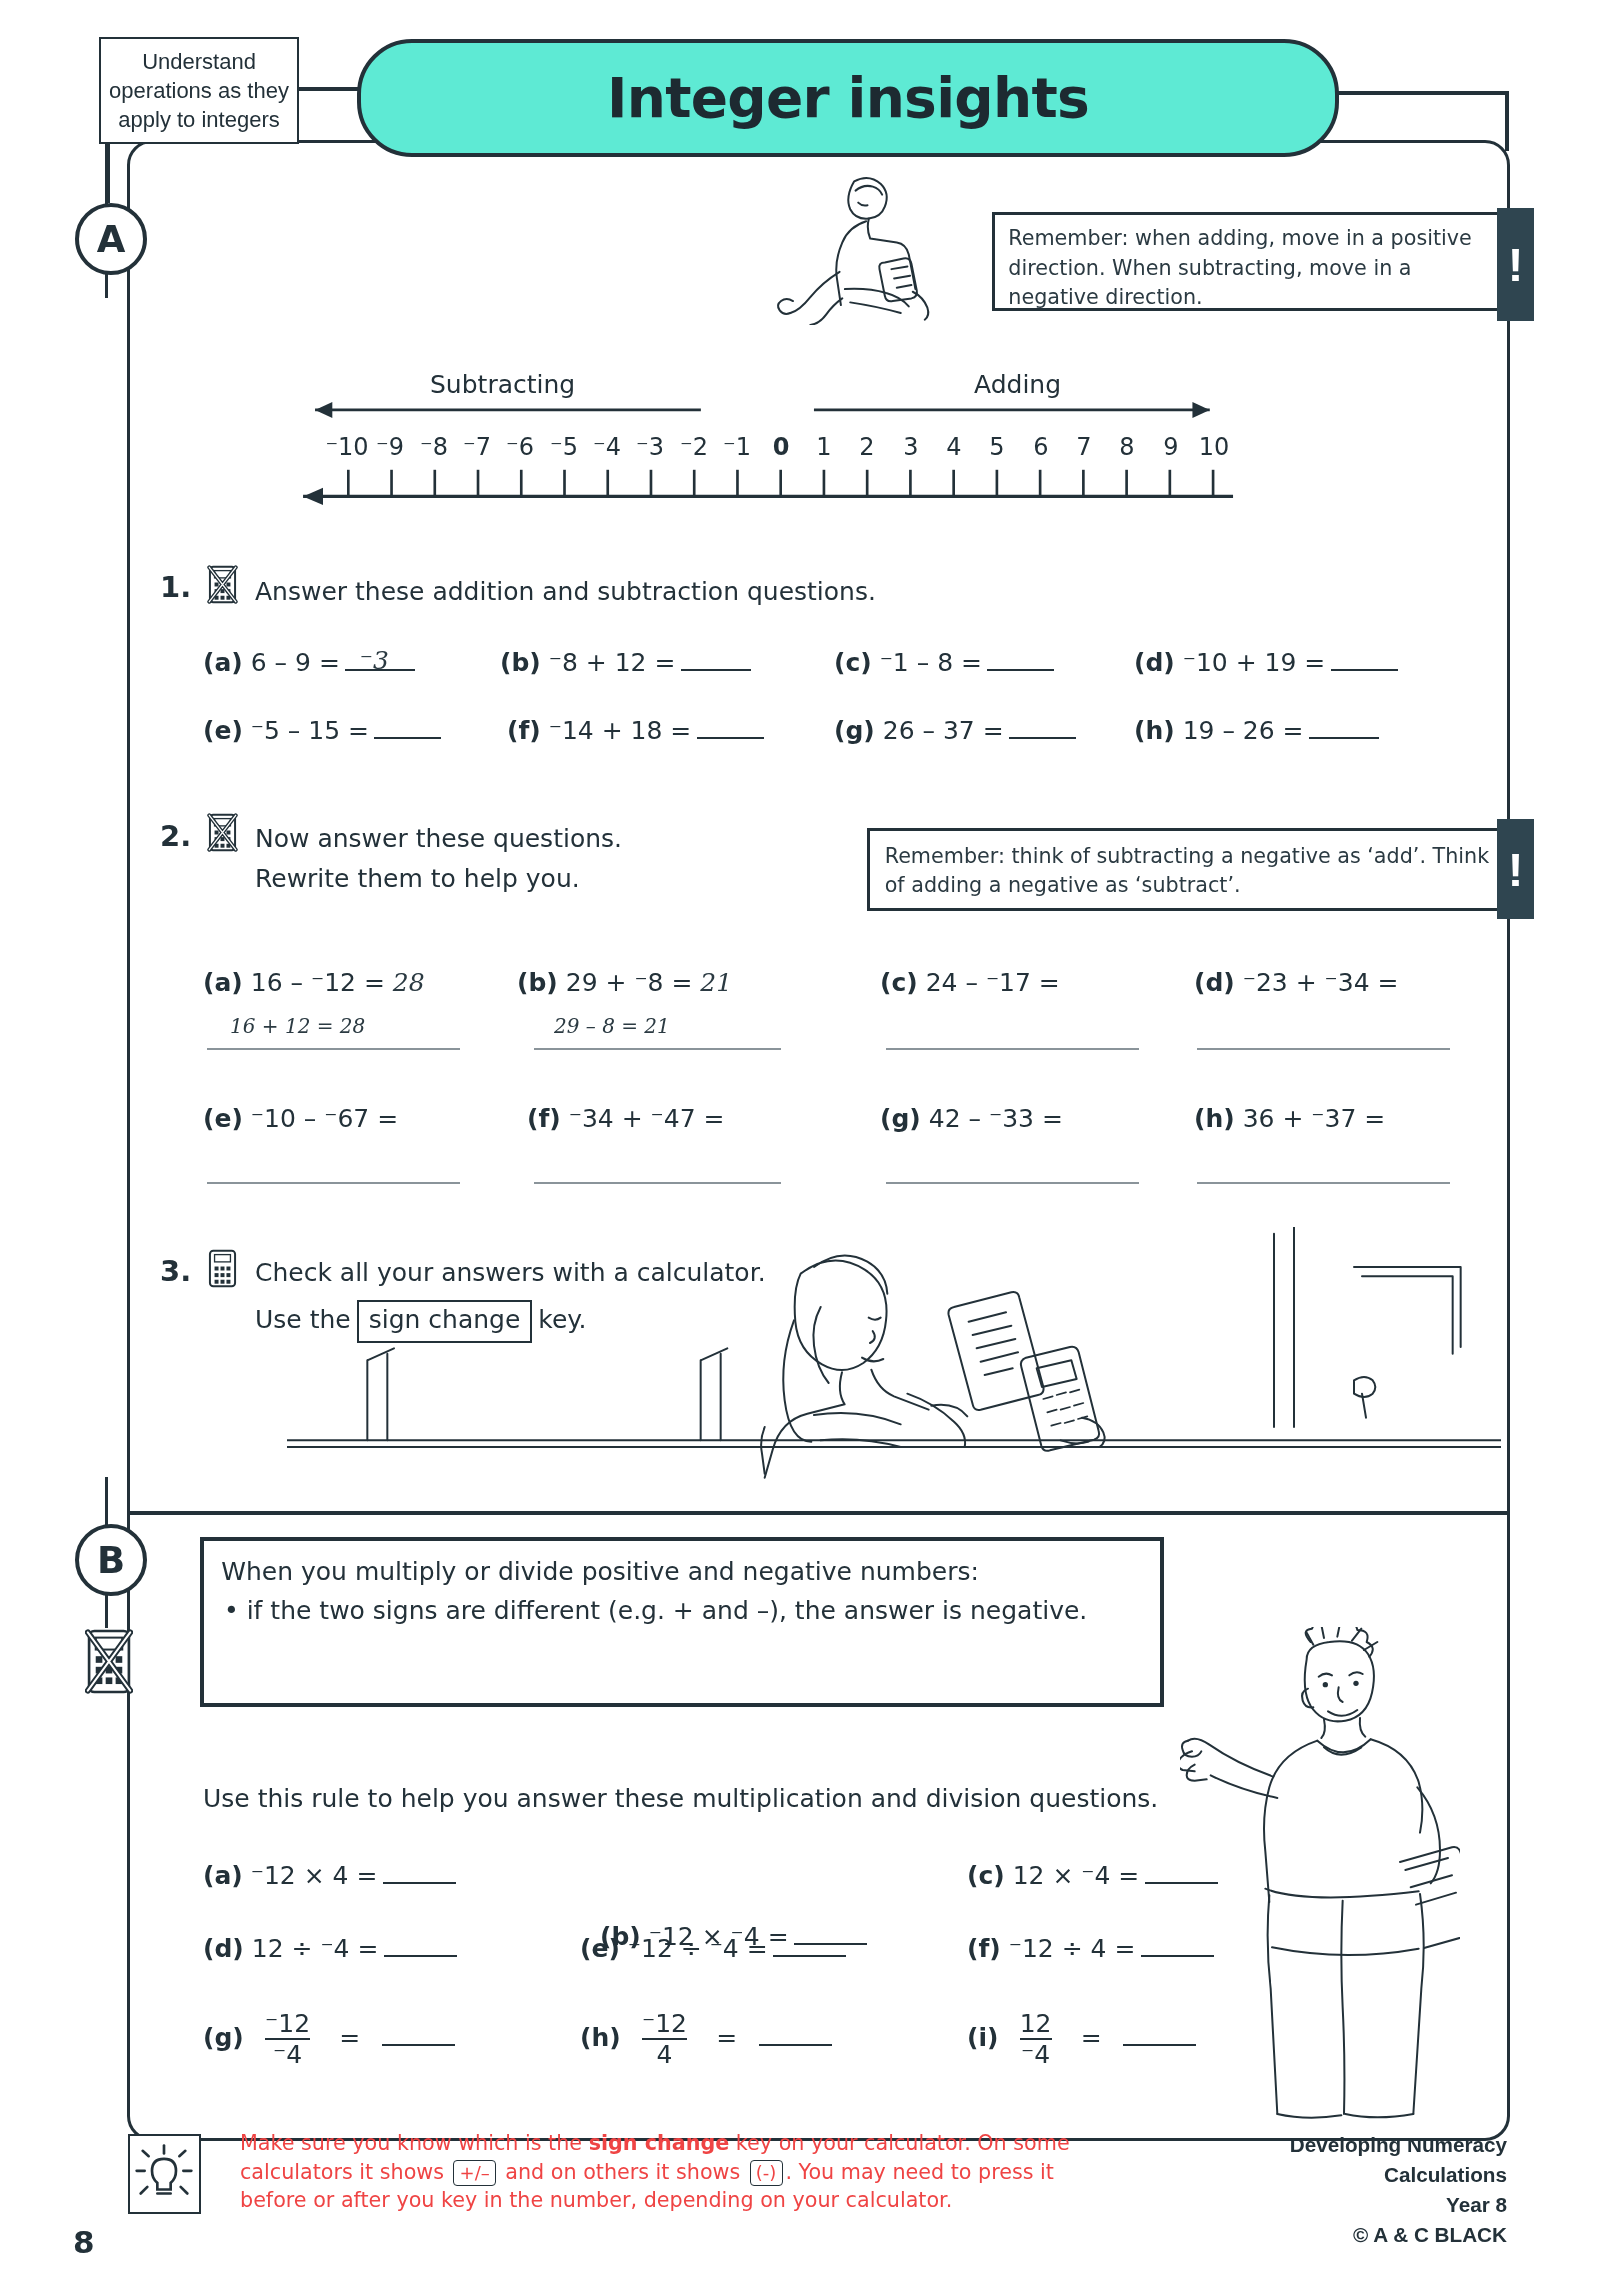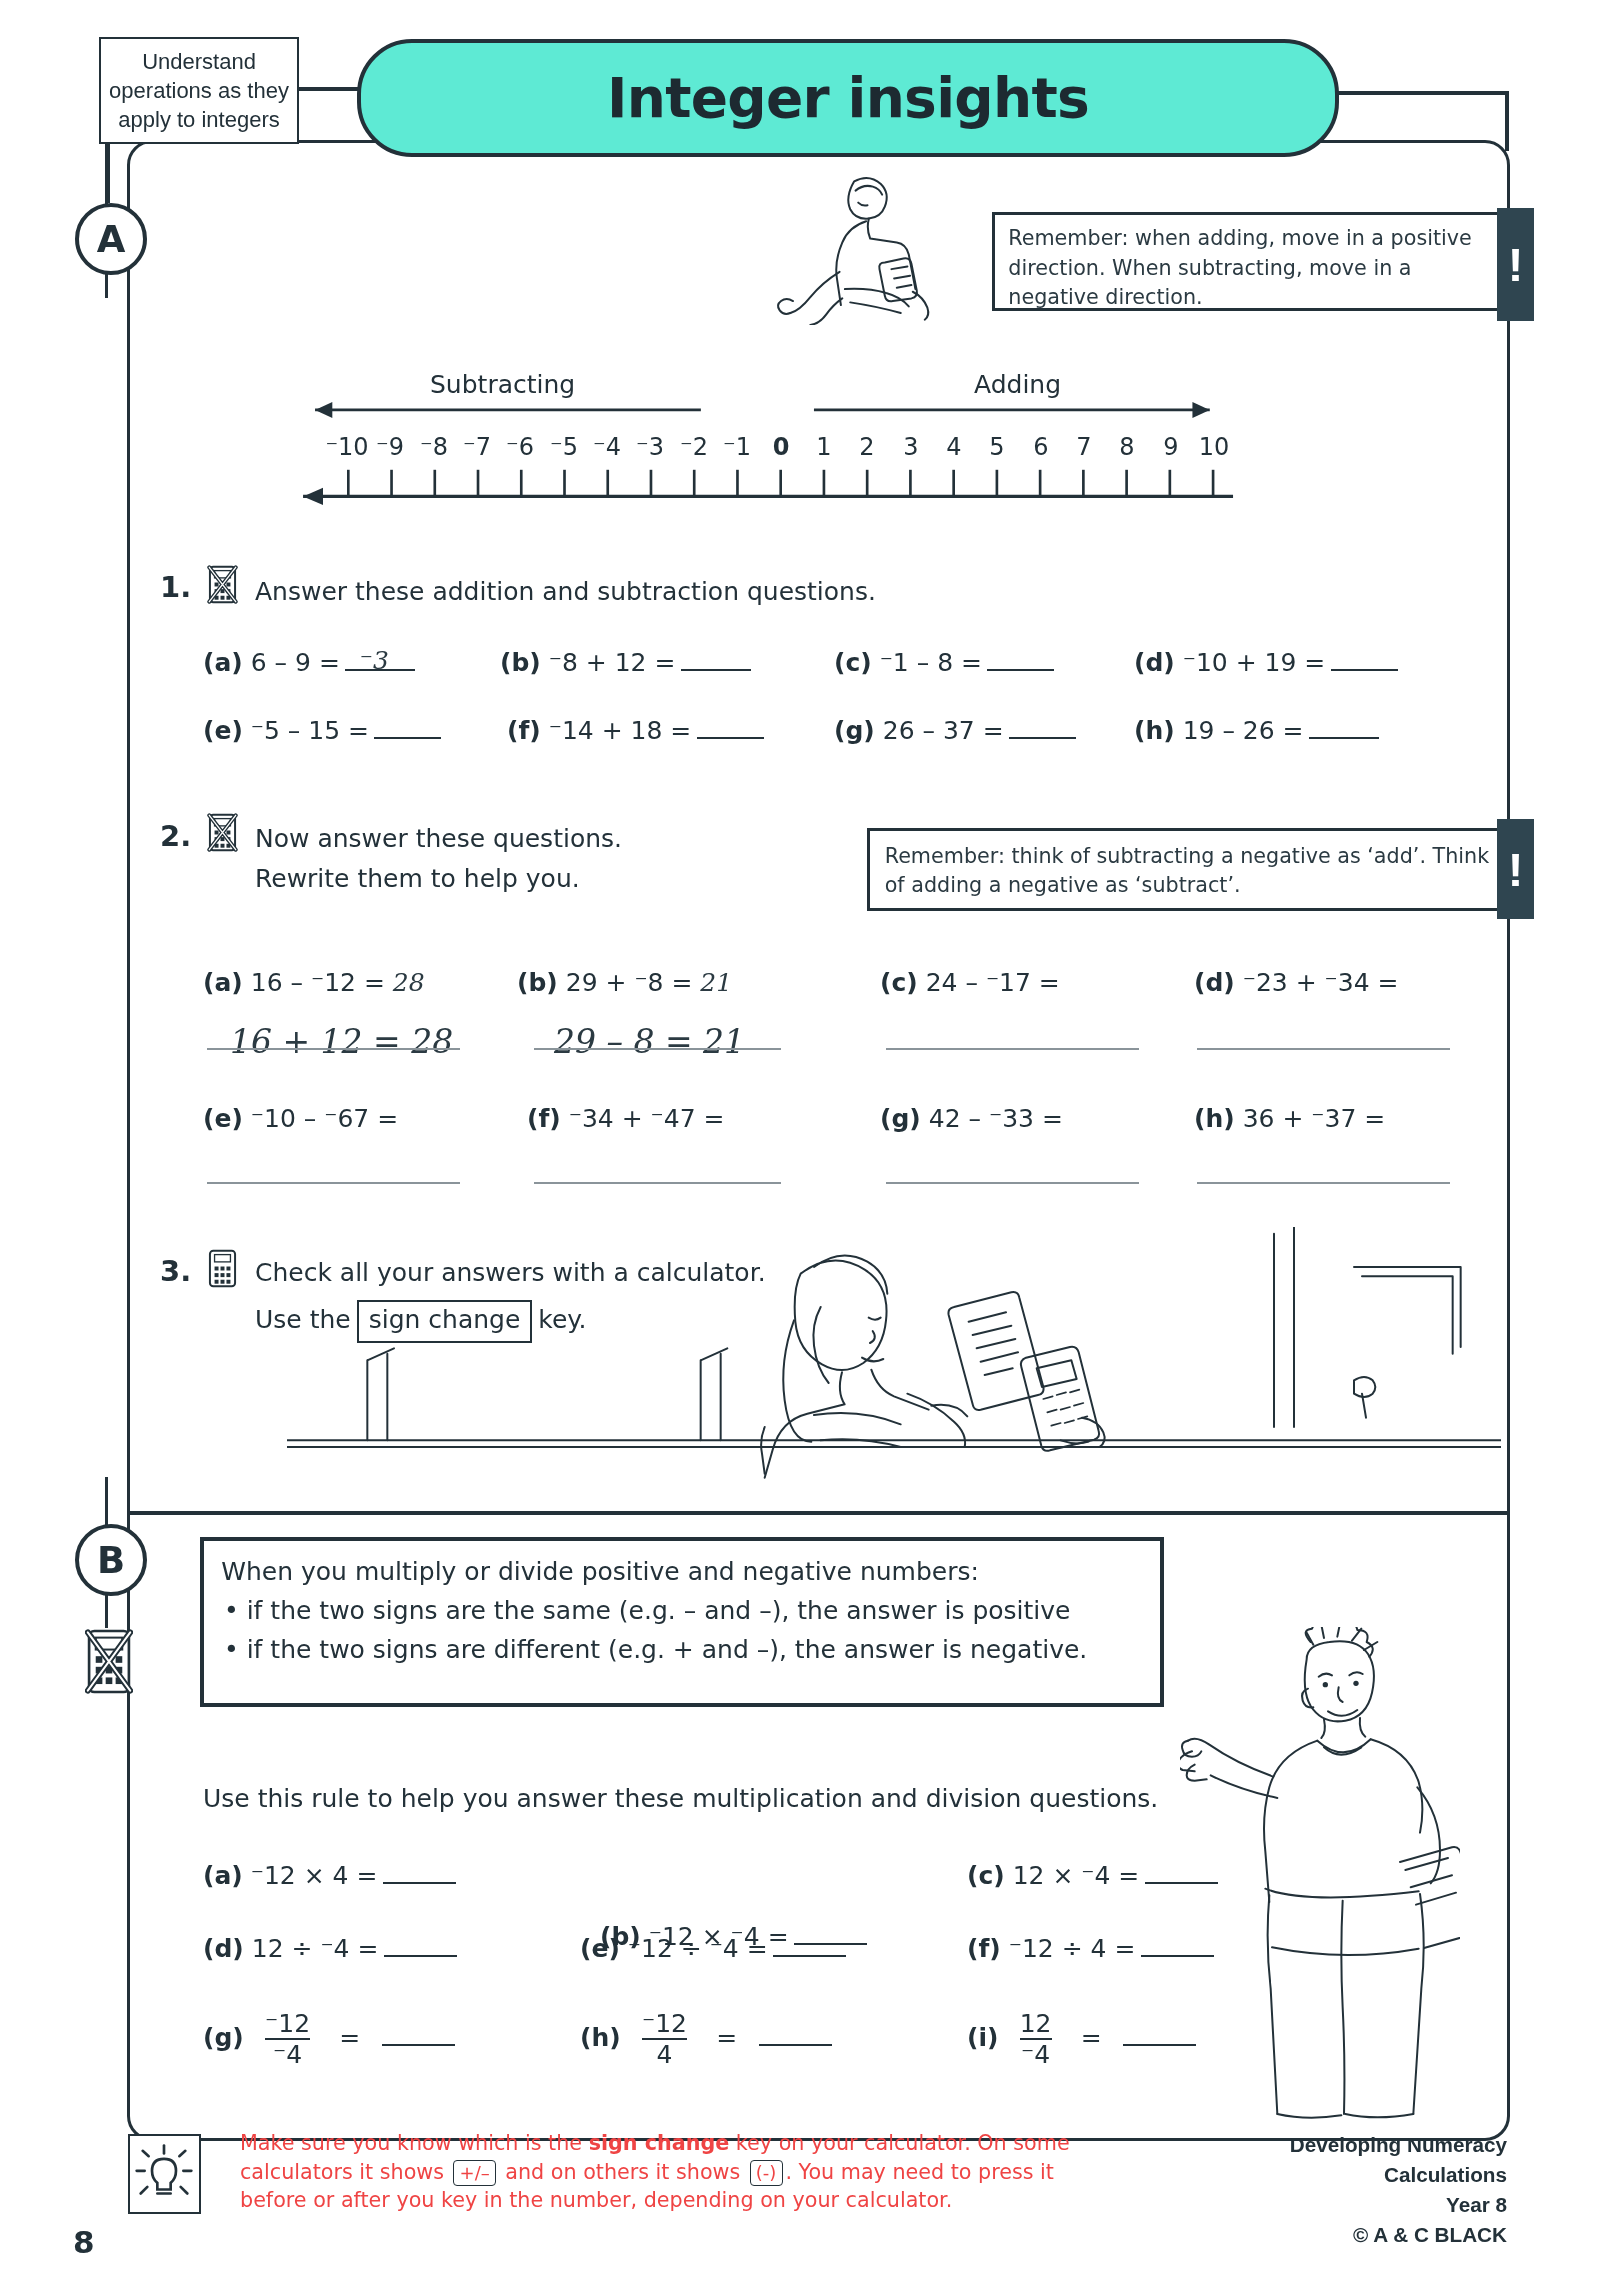--- a/index.html
+++ b/index.html
@@ -180,21 +180,21 @@
     font-size:25px;
     color:#2b3a42;
   }
   .workline{
     position:absolute;
     border-bottom:2px solid #8a949a;
   }
   .worktext{
     position:absolute;
     font-family:"DejaVu Serif", serif;
-    font-style:italic;font-size:33px;color:#2b3a42;white-space:nowrap;margin-top:8px;
+    font-style:italic;font-size:20px;color:#2b3a42;white-space:nowrap;
   }
 
   
   .keybox{
     display:inline-block;
     border:2px solid #233139;
     padding:1.3px 9.3px 3.3px 9.3px;
     margin:0 6.7px;
   }
 
@@ -572,21 +572,20 @@
           <path d="M1146 298 l14 -4 M1166 294 l14 -4 M1186 288 l14 -4"></path>
         </g>
         <path d="M1192 286 q24 4 32 22 q6 14 -6 22"></path>
         <path d="M1160 320 q24 8 42 2"></path>
       </g>
     </svg>
   </div>
 
   <div class="rulebox">
     <div class="line">When you multiply or divide positive and negative numbers:</div>
-    <div class="line bullet">• if the two signs are the same (e.g. – and –), the answer is positive</div>
     <div class="line bullet">• if the two signs are different (e.g. + and –), the answer is negative.</div>
   </div>
 
   <div class="art" style="left:1180px;top:1627px;">
     <svg width="280" height="494" viewBox="0 0 420 740">
       <g fill="none" stroke="#233139" stroke-width="3" stroke-linecap="round" stroke-linejoin="round">
 
         <path d="M196 22 q-16 -18 2 -20 q6 -16 20 -4 q14 -16 26 -2 q18 -10 22 8 q20 0 14 18 q16 8 4 22"></path>
         <path d="M200 26 l-10 -18 M216 16 l-4 -20 M236 14 l4 -20 M258 20 l14 -18 M276 34 l20 -12"></path>
 

